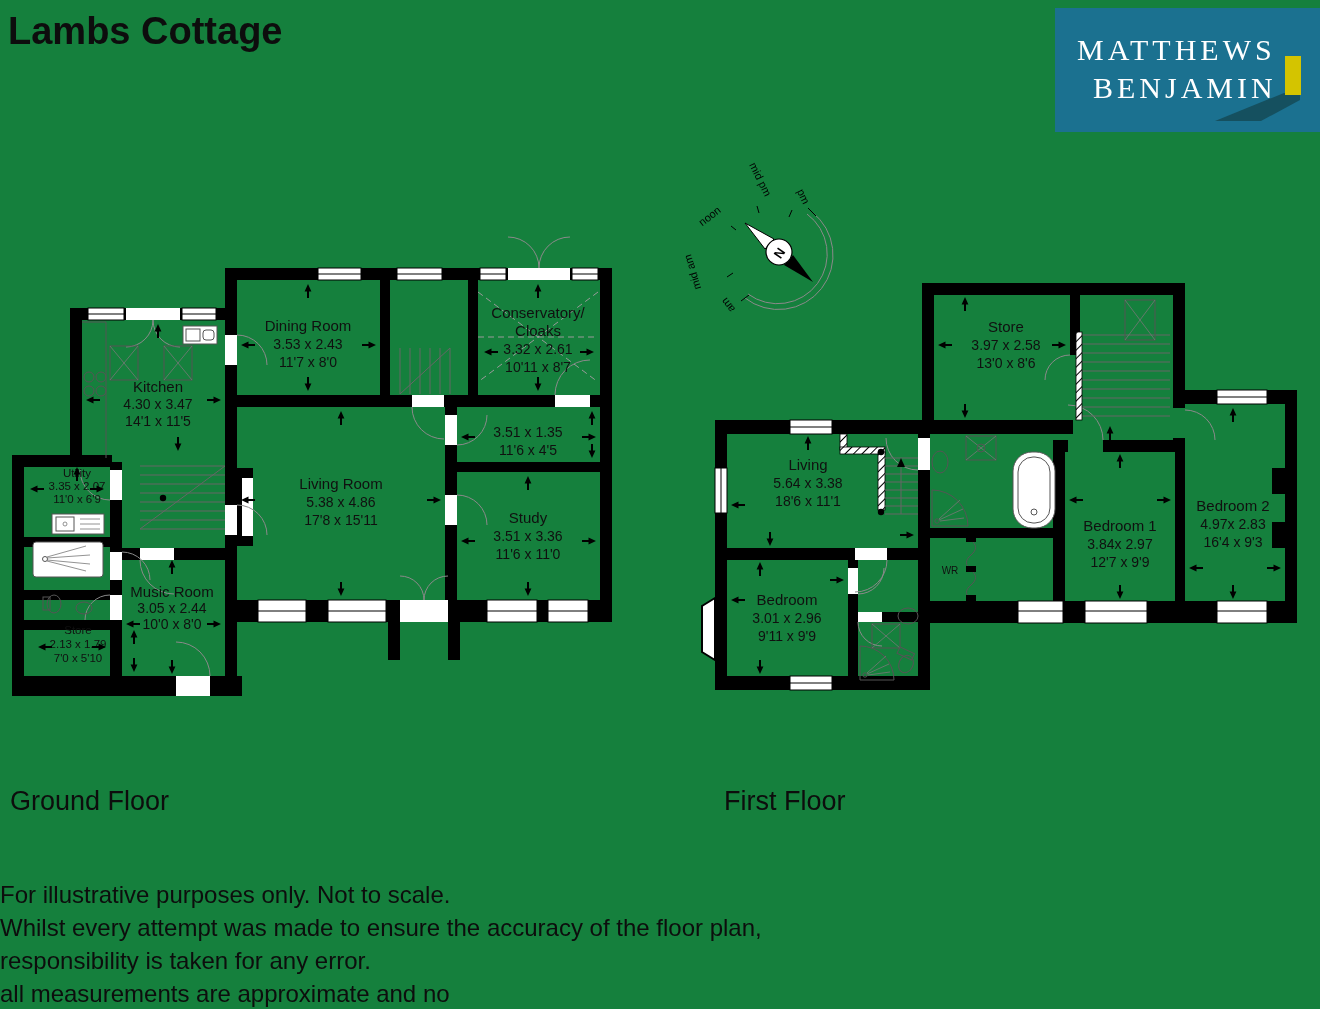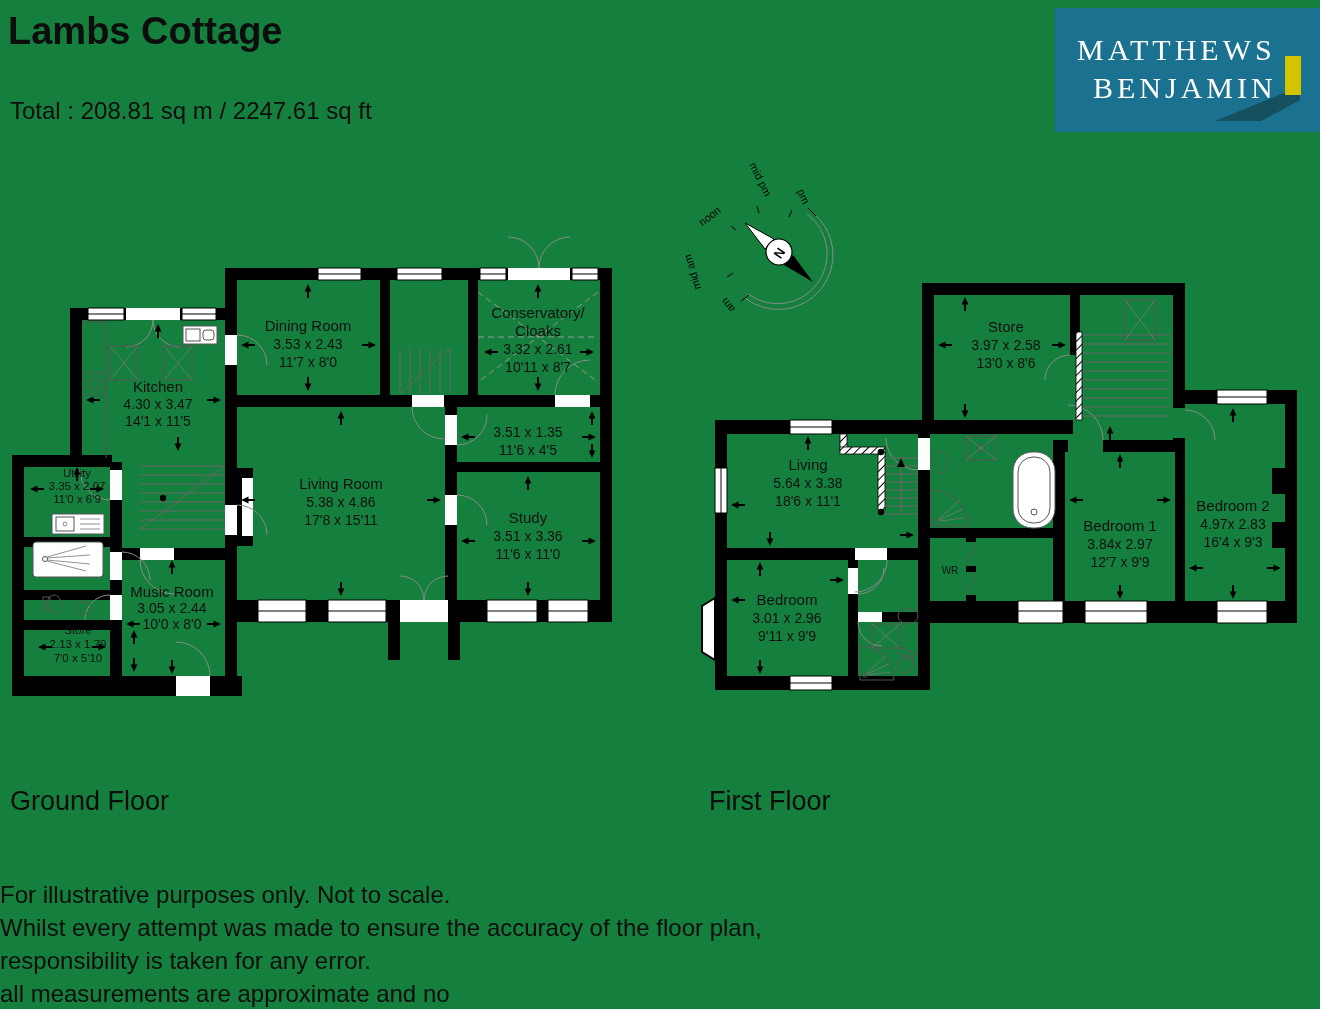--- a/index.html
+++ b/index.html
@@ -5,21 +5,21 @@
   html,body{margin:0;padding:0;background:#fff;}
   #page{position:relative;width:1320px;height:1009px;background:#15803d;overflow:hidden;
         font-family:"Liberation Sans",sans-serif;color:#0d0d0d;}
   .abs{position:absolute;}
   #title{left:8px;top:10px;font-size:38px;font-weight:600;letter-spacing:0;}
   .sub{left:10px;font-size:24px;font-weight:500;}
   #sub1{top:62px;}
   #sub2{top:97px;}
   .floorlabel{font-size:27px;font-weight:500;top:786px;}
   #gf-label{left:10px;text-align:right;}
-  #ff-label{left:709px;}
+  #ff-label{left:724px;}
   #footer{left:0;right:0;top:878px;text-align:left;font-size:24px;line-height:33px;font-weight:500;}
   #logo{left:1025px;top:8px;width:273px;height:124px;padding-left:30px;}
   #plan{left:0;top:0;width:1320px;height:1009px;}
   
   .w{fill:#000;}
   .dg{fill:#fff;}
   .win{fill:#fff;stroke:#000;stroke-width:1;}
   .wl{stroke:#000;stroke-width:1;}
   .arc{fill:none;stroke:#8a8a8a;stroke-width:1;}
   .fx{fill:#fff;stroke:#555;stroke-width:1;}
@@ -37,21 +37,20 @@
   text.cpn{font:bold 13px "Liberation Sans",sans-serif;fill:#000;text-anchor:middle;}
   text.wr{font:10px "Liberation Sans",sans-serif;fill:#101010;text-anchor:middle;}
   #logo text{font-family:"Liberation Serif",serif;fill:#fff;letter-spacing:4px;font-size:30px;}
 </style>
 </head>
 <body>
 
 <div id="page">
 
   <div class="abs" id="title">Lambs Cottage</div>
-  <div class="abs sub" id="sub2">Total : 208.81 sq m / 2247.61 sq ft</div>
 
   <div class="abs" id="logo">
     <svg width="273" height="124" viewBox="0 0 273 124">
       <rect x="0" y="0" width="273" height="124" fill="#1b7190"></rect>
       <polygon points="229,85 245,85 245,92 206,113 160,113" fill="#15505f"></polygon>
       <rect x="230" y="48" width="16" height="39" fill="#d4c400"></rect>
       <text x="22" y="52">MATTHEWS</text>
       <text x="38" y="90">BENJAMIN</text>
     </svg>
   </div>

